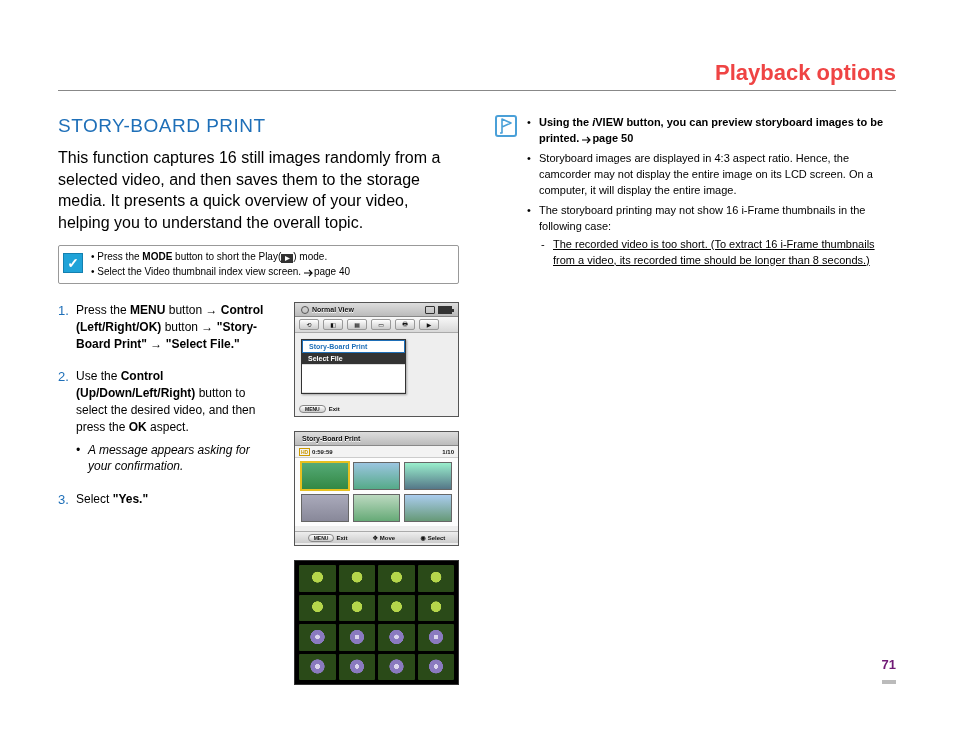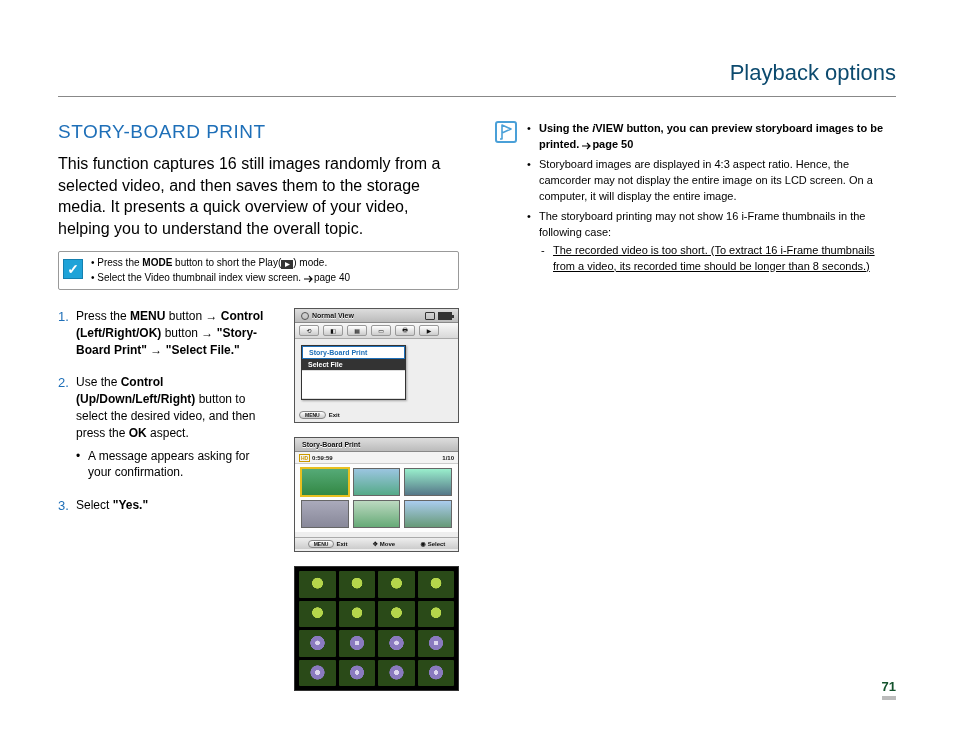--- a/index.html
+++ b/index.html
@@ -8,24 +8,24 @@
     background: #fff;
     color: #000;
     width: 954px;
     height: 730px;
     position: relative;
     padding: 60px 58px 30px 58px;
   }
   .page-header {
     text-align: right;
     font-size: 22px;
-    color: #0c4a6e;
-    font-weight: 400;
+    color: #ef4444;
+    font-weight: 700;
     border-bottom: 1px solid #888;
-    padding-bottom: 10px;
+    padding-bottom: 4px;
     margin-bottom: 24px;
   }
   .columns {
     display: flex;
     gap: 36px;
   }
   .col-left { flex: 1 1 395px; }
   .col-right { flex: 1 1 395px; }
   .section-title {
     color: #1e6fb8;
@@ -102,20 +102,21 @@
   }
   .sub-ul {
     list-style: none;
     margin-top: 6px;
   }
   .sub-ul li {
     padding-left: 12px;
     position: relative;
     margin-bottom: 6px;
     font-size: 12px;
+    font-style: italic;
   }
   .sub-ul li::before {
     content: "•";
     position: absolute;
     left: 0;
   }
   
   .shot {
     border: 1px solid #555;
     background: #eee;
@@ -232,26 +233,26 @@
     list-style: none;
   }
   .info-list > li { padding-left: 12px; position: relative; margin-bottom: 4px;}
   .info-list > li::before { content:"•"; position:absolute; left:0; }
   .info-list ul { list-style:none; margin-top:2px; }
   .info-list ul li { padding-left:14px; position:relative;text-decoration:underline; }
   .info-list ul li::before { content:"-"; position:absolute; left:2px; }
   .page-number {
     position: absolute;
     right: 58px;
-    bottom: 30px;
+    bottom: 46px;
     font-size: 13px;
     font-weight: bold;
-    color: #14532d;
+    color: #701a75;
     border-bottom: 4px solid #bbb;
-    padding-bottom: 2px;
+    padding-bottom: 8px;
   }
   b { font-weight: bold; }
 </style>
 </head>
 <body>
 
 <div class="page-header">Playback options</div>
 
 <div class="columns">
   <div class="col-left">

